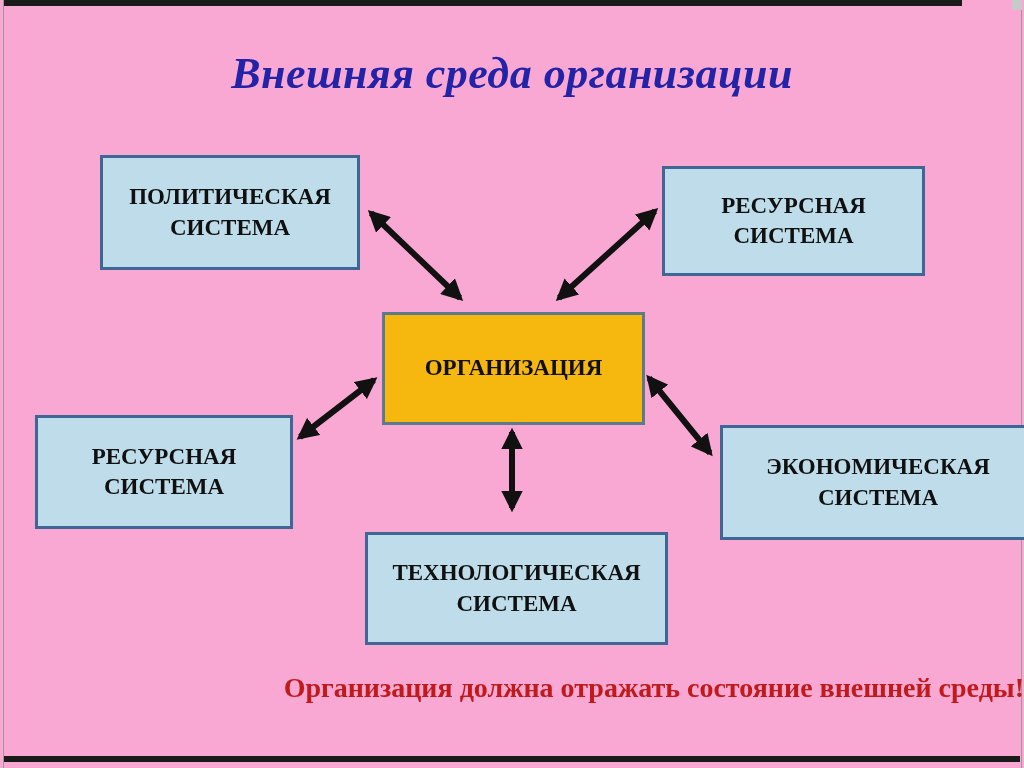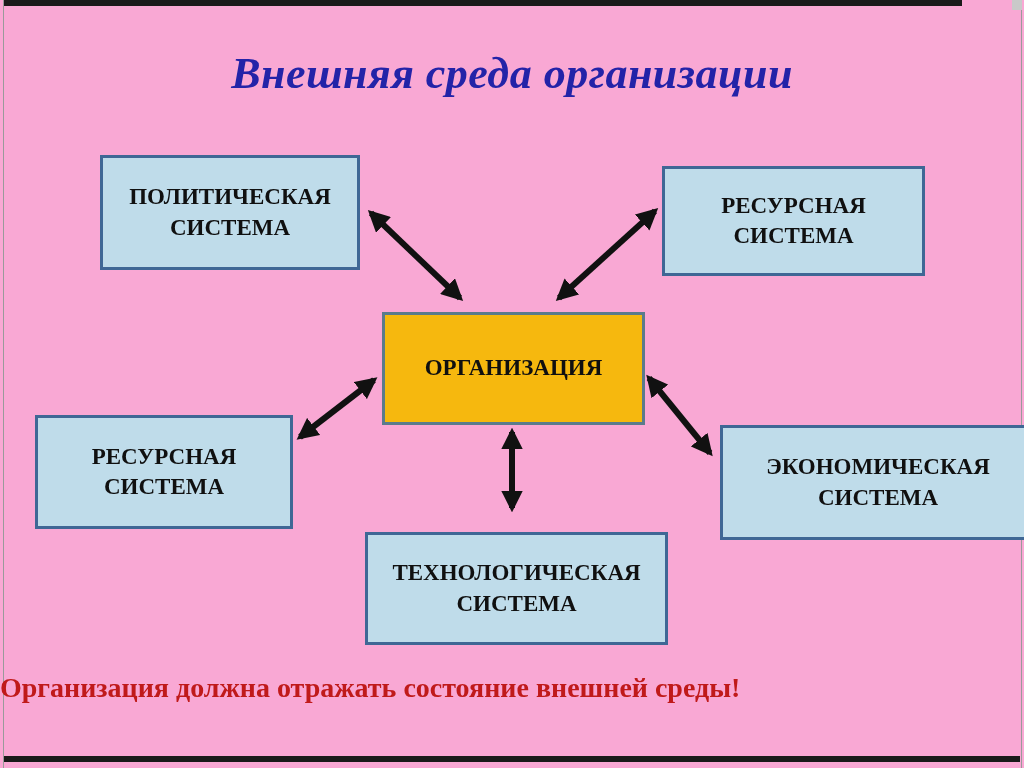--- a/index.html
+++ b/index.html
@@ -46,21 +46,21 @@
     left:382px;top:312px;width:263px;height:113px;
     background:#f6b80e;
     border:3px solid #5b7b8c;
   }
 
   .arrows{position:absolute;left:0;top:0;width:1024px;height:768px;pointer-events:none;}
   .arrows line{stroke:#111111;stroke-width:6;}
 
   .footer{
     position:absolute;left:0;top:672px;width:100%;
-    text-align:left;
+    text-align:right;
     font-size:28px;font-weight:bold;
     color:#c01a1a;
   }
 </style>
 </head>
 <body>
 
 <div class="slide">
 
   <div class="frame-line-left"></div>

